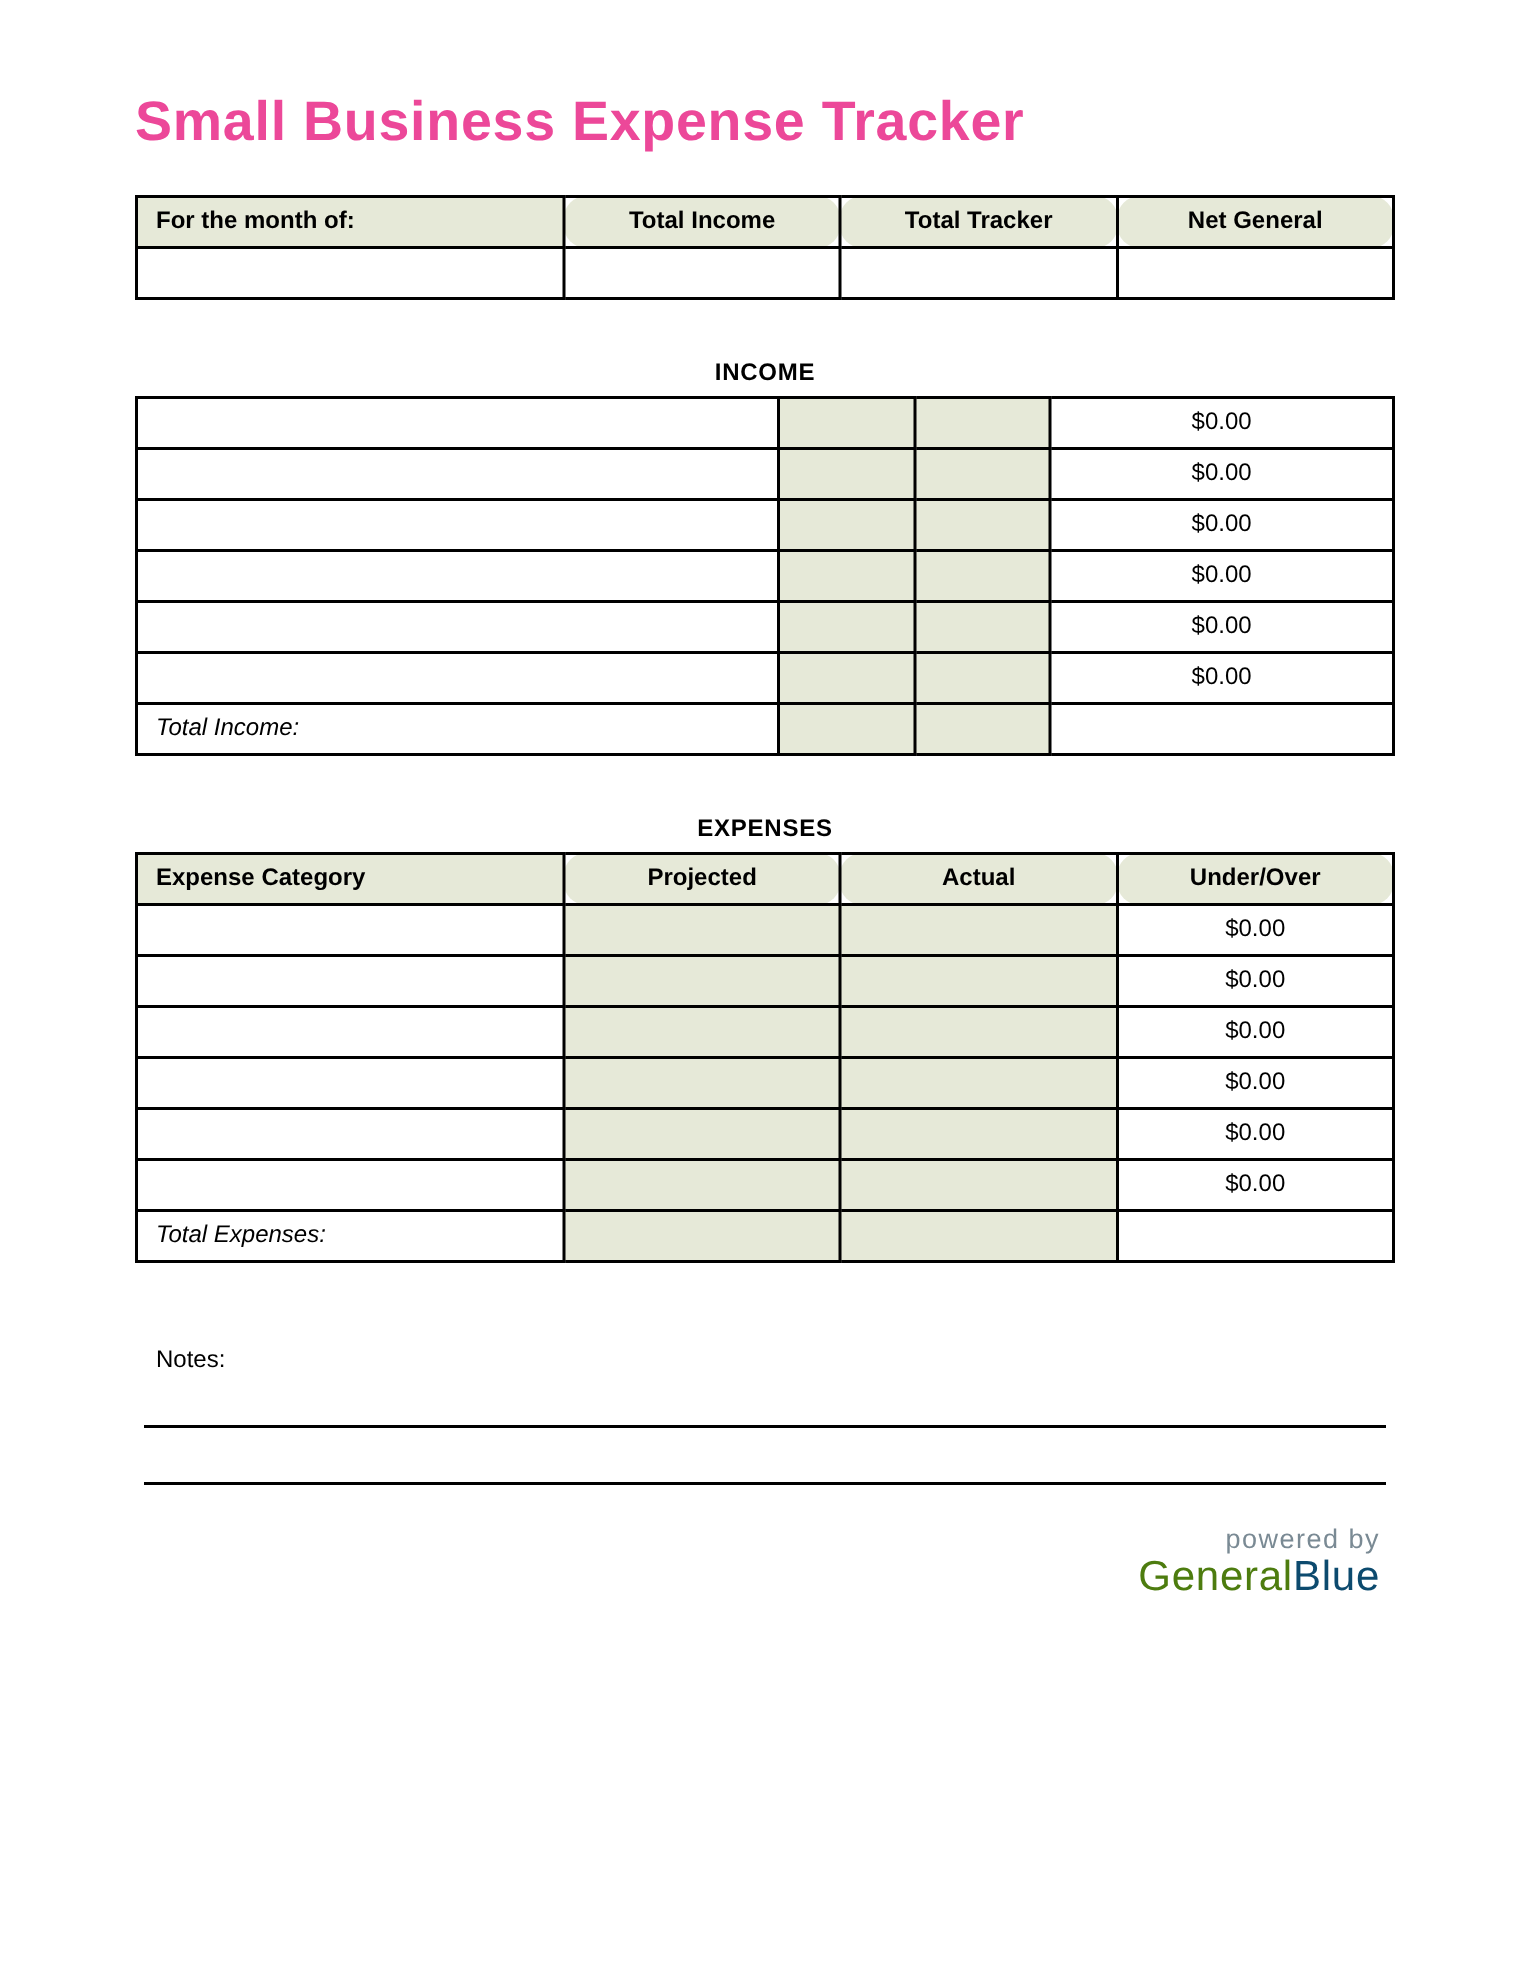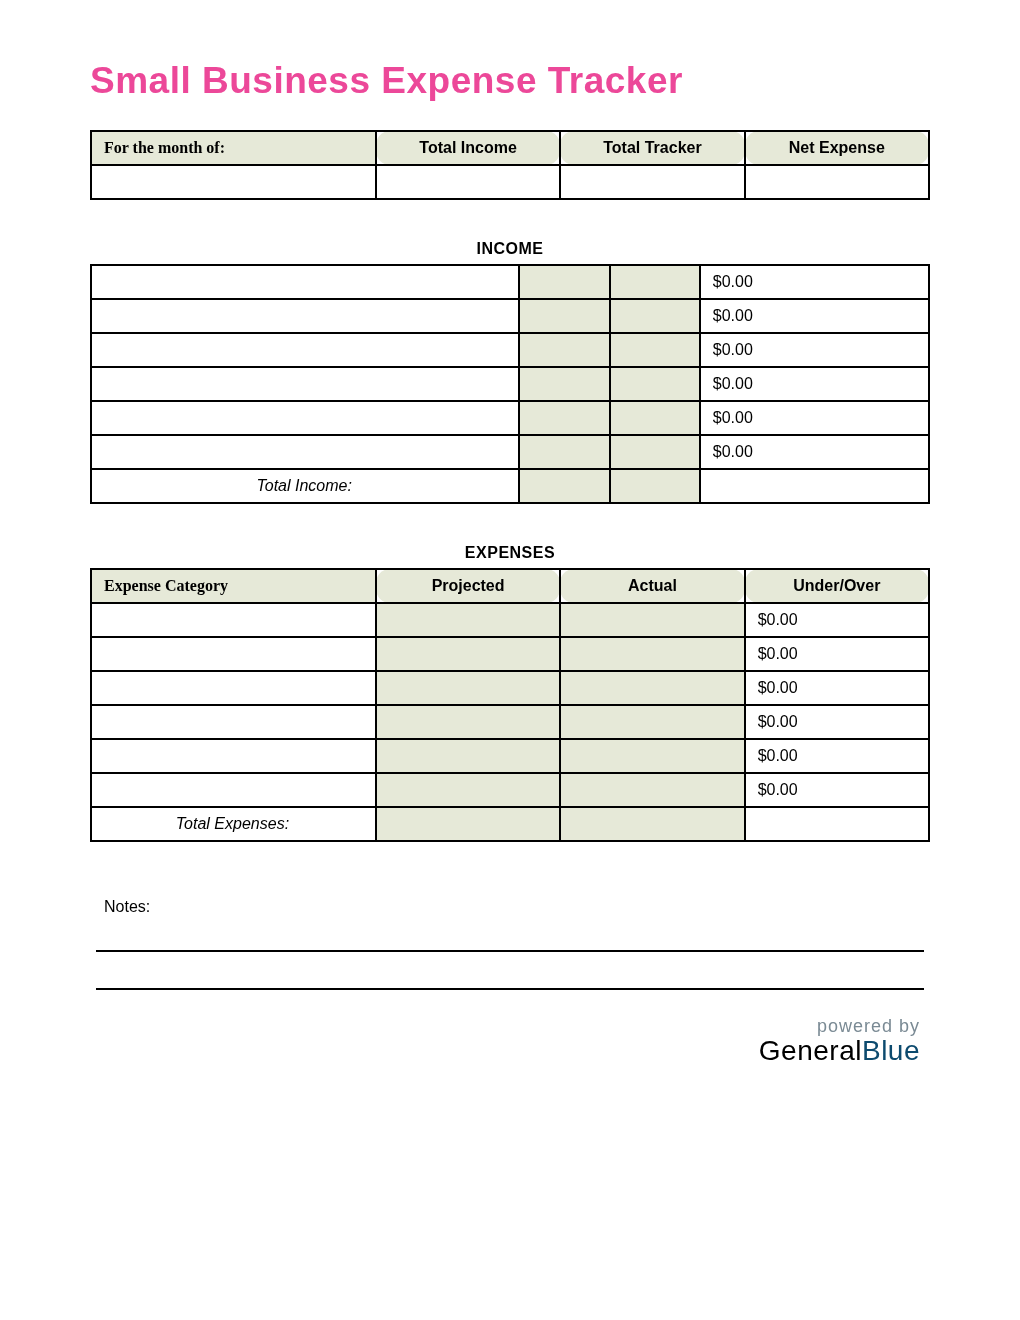--- a/index.html
+++ b/index.html
@@ -40,24 +40,24 @@
   th.left {
     text-align: left;
   }
   td {
     background: #fff;
   }
   td.shade {
     background: #e6e9d8;
   }
   td.center {
+    text-align: center;
+  }
+  td.total-label {
     text-align: left;
-  }
-  td.total-label {
-    text-align: center;
     font-style: italic;
     padding-right: 14px;
   }
   .section-title {
     font-family: "Arial Black", Arial, sans-serif;
     font-weight: 900;
     font-size: 16px;
     text-align: center;
     margin: 40px 0 6px 0;
     letter-spacing: 0.5px;
@@ -80,40 +80,40 @@
     font-size: 18px;
     color: #7a8a94;
     letter-spacing: 1px;
     margin-bottom: -2px;
   }
   .brand {
     font-size: 28px;
     font-weight: 400;
     letter-spacing: 0.5px;
   }
-  .brand .g { color: #000000; }
+  .brand .g { color: #4d7c0f; }
   .brand .b { color: #0c4a6e; }
   
-  .col-wide { width: 34%; font-family: Liberation Serif, serif; }
+  .col-wide { width: 34%; }
   .col-n { width: 22%; border-radius: 14px; }
 </style>
 </head>
 <body>
 
 <div class="page">
 
   <h1 class="title">Small Business Expense Tracker</h1>
 
   <table>
     <tbody>
         <tr>
       <th class="left col-wide">For the month of:</th>
       <th class="col-n">Total Income</th>
       <th class="col-n">Total Tracker</th>
-      <th class="col-n">Net Expense</th>
+      <th class="col-n">Net General</th>
     </tr>
     <tr>
       <td></td>
       <td class="center"></td>
       <td class="center"></td>
       <td class="center"></td>
     </tr>
   </tbody>
     </table>
 

